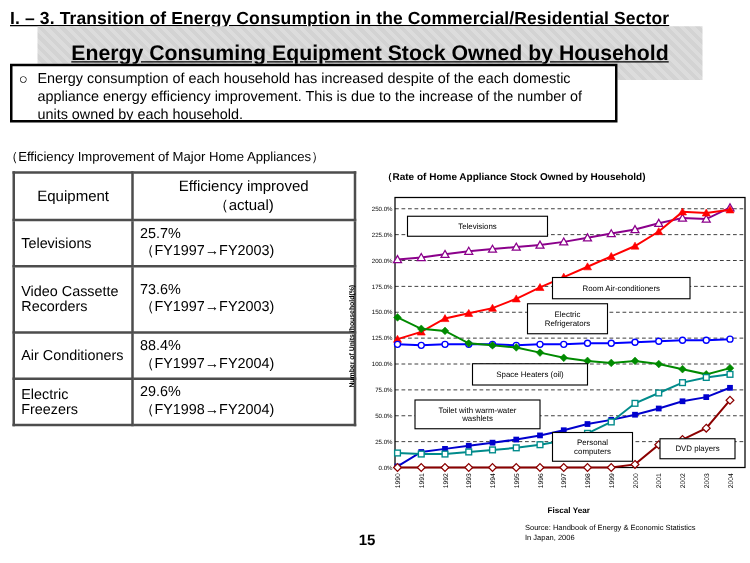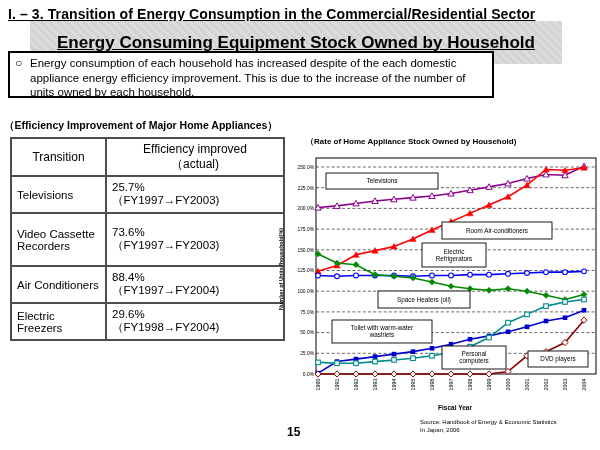--- a/index.html
+++ b/index.html
@@ -17,21 +17,21 @@
     display:flex;align-items:center;justify-content:center;
   }
   .title-band .t{font-size:17px;font-weight:bold;text-decoration:underline;white-space:nowrap;}
   .statement-box{
     position:absolute;left:8px;top:51px;width:486px;height:47px;
     border:2px solid #000;background:#fff;padding:3px 5px 0 5px;box-sizing:border-box;
     display:flex;
   }
   .statement-box .bullet{font-size:12px;width:15px;flex:0 0 15px;line-height:1.25;}
   .statement-box .txt{font-size:11.5px;line-height:1.27;}
-  .table-caption{position:absolute;left:4px;top:119px;font-size:10.5px;font-weight:bold;white-space:nowrap;}
+  .table-caption{position:absolute;left:4px;top:119px;font-size:10.5px;font-weight:normal;white-space:nowrap;}
   table.eff{
     position:absolute;left:10px;top:137px;border-collapse:collapse;table-layout:fixed;width:273px;
   }
   table.eff th,table.eff td{
     border:2px solid #4d4d4d;white-space:pre-line;padding:1px 5px;vertical-align:middle;
   }
   table.eff th{font-size:12px;font-weight:normal;text-align:center;}
   table.eff td{font-size:11.5px;text-align:left;}
   table.eff col.c1{width:95px;}
   table.eff col.c2{width:178px;}
@@ -61,21 +61,21 @@
 
 <div class="table-caption">（Efficiency Improvement of Major Home Appliances）</div>
 
 <table class="eff">
   <colgroup>
       <col class="c1">
       <col class="c2">
     </colgroup>
   <thead>
     <tr>
-      <th>Transition</th>
+      <th>Equipment</th>
       <th>Efficiency improved
 （actual)</th>
     </tr>
   </thead>
   <tbody>
     <tr>
       <td>Televisions</td>
       <td>25.7%
 （FY1997→FY2003)</td>
     </tr>

